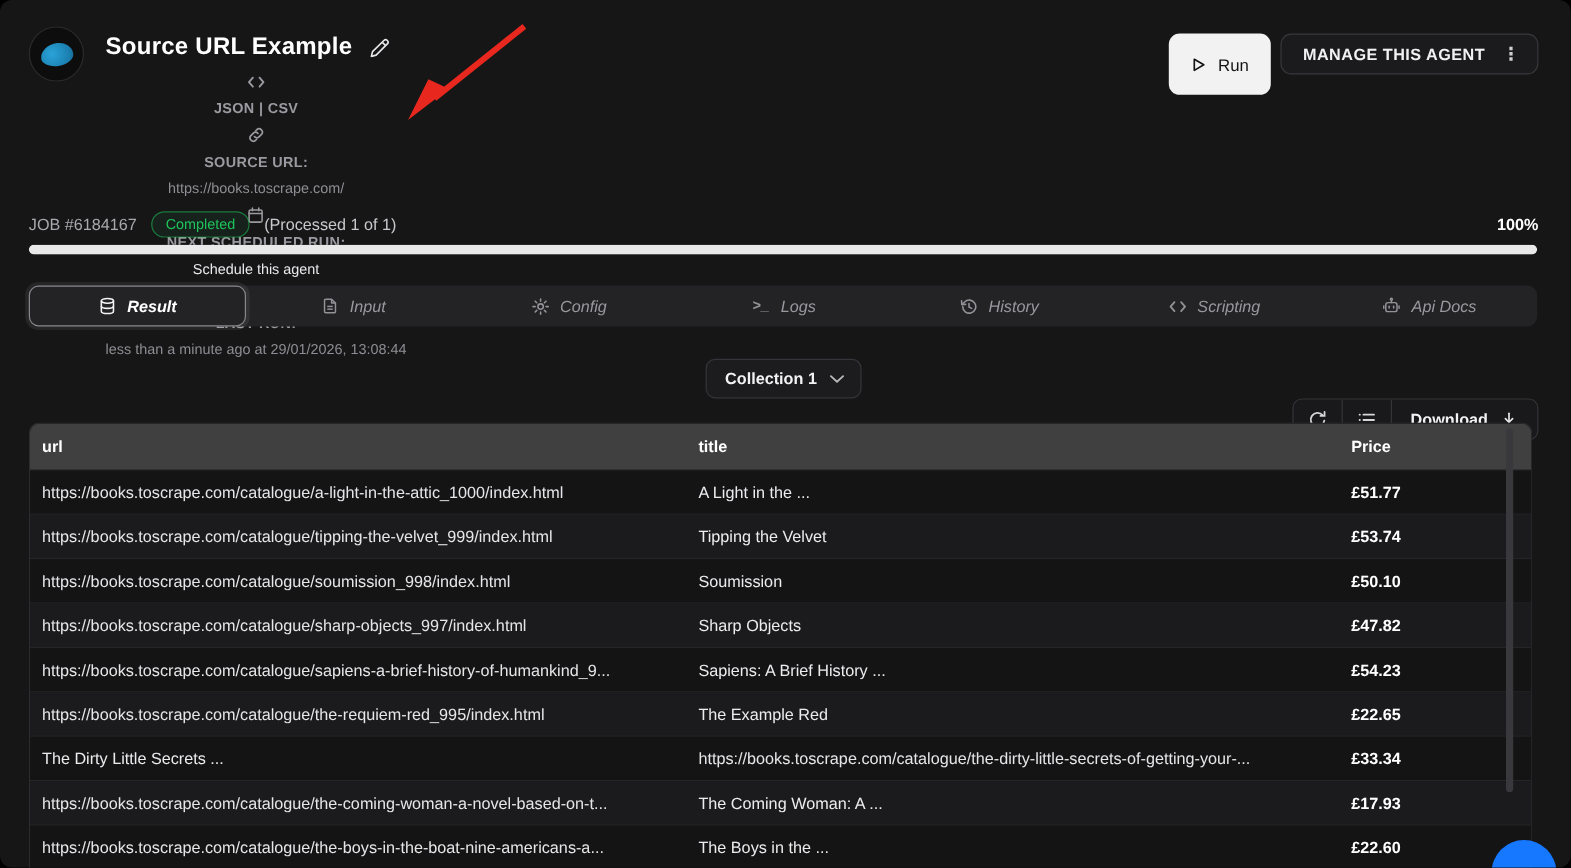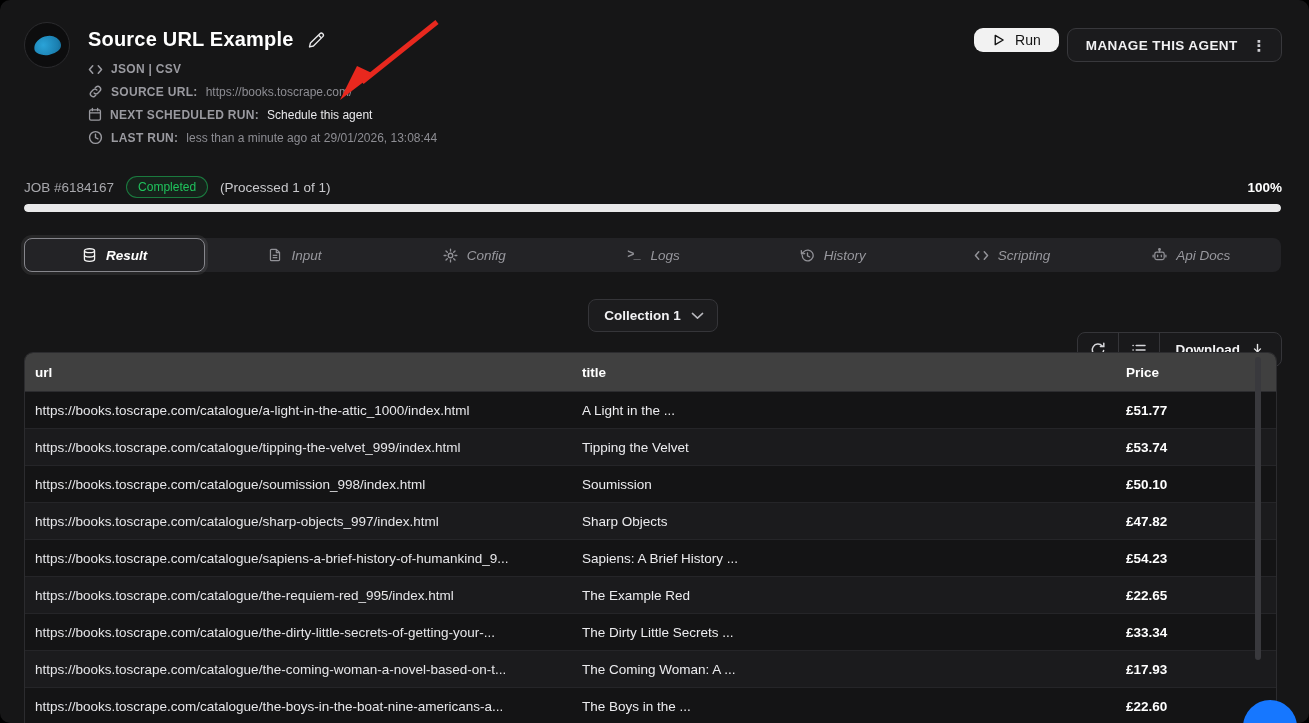--- a/index.html
+++ b/index.html
@@ -9,27 +9,27 @@
 
   
   .avatar { position:absolute; left:24px; top:22px; width:46px; height:46px; border-radius:50%;
     background:#0d0d0e; border:1px solid #2b2b2e; }
   .avatar .blob { position:absolute; left:9px; top:13px; width:27px; height:19px;
     background:radial-gradient(circle at 35% 45%, #2aa3d8 0%, #1b7fb0 70%, #14648c 100%);
     border-radius:55% 45% 50% 50% / 60% 55% 45% 40%; transform:rotate(-8deg); }
   .title-row { position:absolute; left:88px; top:28px; display:flex; align-items:center; gap:14px; }
   .page-title { color:#fff; font-size:20px; font-weight:bold; letter-spacing:.2px; }
   .meta { position:absolute; left:88px; top:62px; display:flex; flex-direction:column; gap:8px; }
-  .meta-row { display:flex; align-items:center; gap:8px; font-size:12px; color:#9a9aa0; font-weight:bold; letter-spacing:.3px; }
+  .meta-row { display:flex; align-items:center; gap:8px; font-size:12px; color:#9a9aa0; font-weight:bold; letter-spacing:.3px;flex-direction:column; }
   .meta-row .val { color:#8d8d93; font-weight:normal; letter-spacing:0; }
   .meta-row .val-bright { color:#e9e9ec; font-weight:normal; letter-spacing:0; }
   .icon { display:inline-flex; align-items:center; justify-content:center; flex:0 0 auto; }
 
   .actions { position:absolute; top:28px; right:27px; display:flex; gap:8px; }
-  .btn-run { display:flex; align-items:center; gap:10px; height:24px; padding:0 18px;
+  .btn-run { display:flex; align-items:center; gap:10px; height:51px; padding:0 18px;
     background:#f2f2f2; color:#141414; border:none; border-radius:9px; font-size:14px;
     font-family:inherit; cursor:pointer; }
   .btn-manage { display:flex; align-items:center; gap:14px; height:34px; padding:0 14px 0 18px;
     background:#1b1b1d; color:#f1f1f3; border:1px solid #38383c; border-radius:9px;
     font-size:13.5px; font-weight:bold; letter-spacing:.4px; font-family:inherit; cursor:pointer; }
   .kebab { color:#cfcfd4; font-size:15px; font-weight:bold; line-height:1; }
 
   
   .anno-arrow { position:absolute; left:330px; top:12px; pointer-events:none; }
 
@@ -331,22 +331,22 @@
       <div class="td td-price">£54.23</div>
     </div>
 
     <div class="trow">
       <div class="td td-url">https://books.toscrape.com/catalogue/the-requiem-red_995/index.html</div>
       <div class="td td-title">The Example Red</div>
       <div class="td td-price">£22.65</div>
     </div>
 
     <div class="trow">
+      <div class="td td-title">The Dirty Little Secrets ...</div>
       <div class="td td-url">https://books.toscrape.com/catalogue/the-dirty-little-secrets-of-getting-your-...</div>
-      <div class="td td-title">The Dirty Little Secrets ...</div>
       <div class="td td-price">£33.34</div>
     </div>
 
     <div class="trow">
       <div class="td td-url">https://books.toscrape.com/catalogue/the-coming-woman-a-novel-based-on-t...</div>
       <div class="td td-title">The Coming Woman: A ...</div>
       <div class="td td-price">£17.93</div>
     </div>
 
     <div class="trow">

